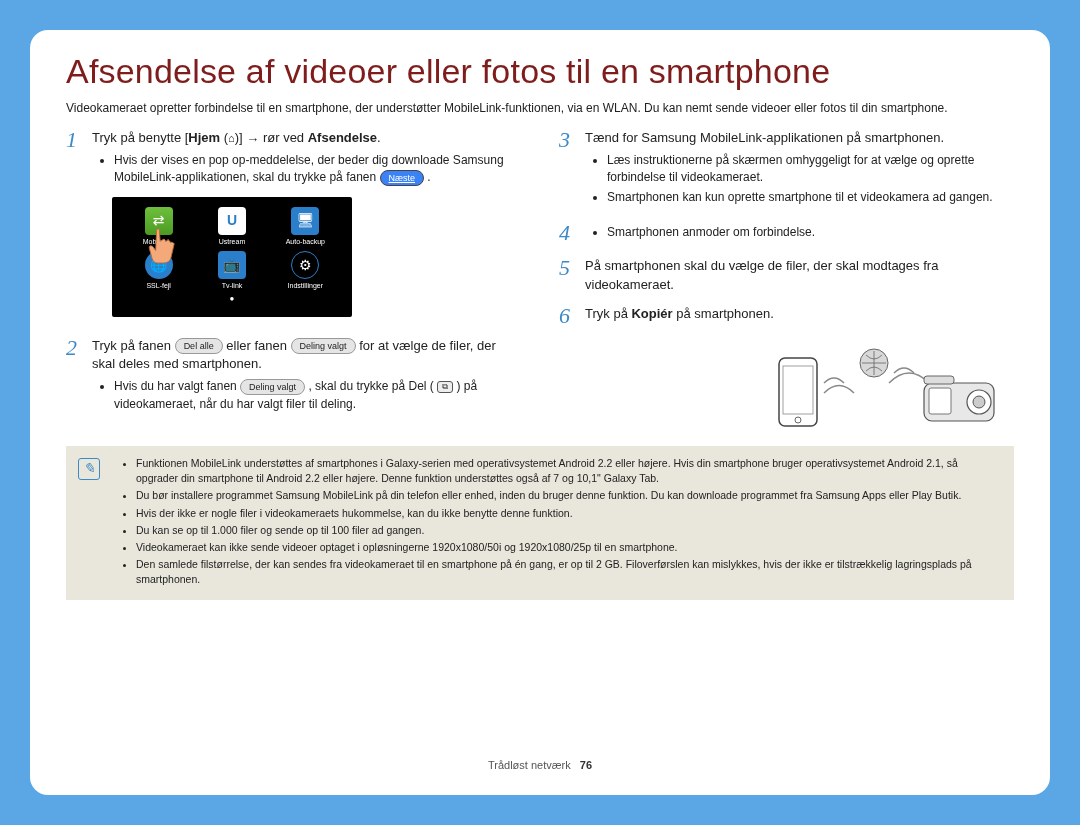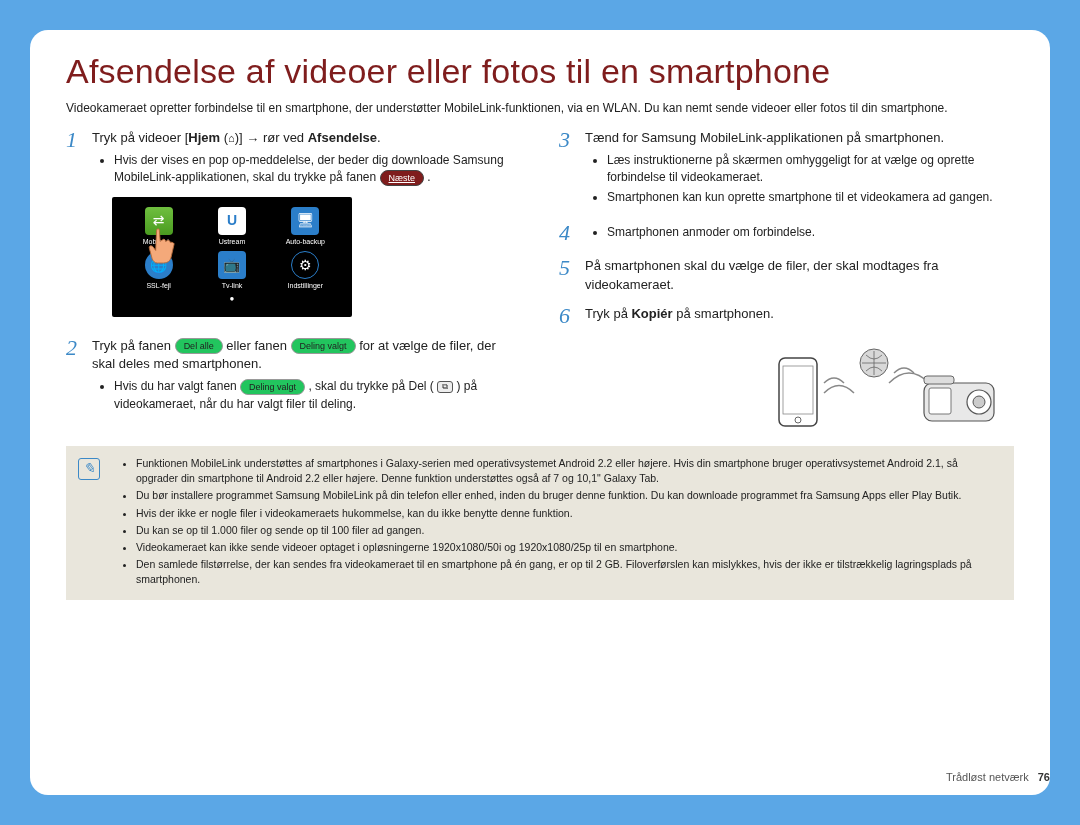--- a/index.html
+++ b/index.html
@@ -53,25 +53,25 @@
   .step-body { flex: 1; font-size: 13px; line-height: 1.45; }
   .step-body .main-line { margin-bottom: 4px; }
   .step-body ul { list-style: disc; padding-left: 22px; font-size: 12px; margin-top: 2px; margin-bottom: 10px; }
   .step-body ul li { margin-bottom: 2px; }
   .pill {
     display: inline-block;
     border: 1px solid #999;
     border-radius: 9px;
     padding: 0 8px;
     font-size: 9px;
-    background: #22c55e;
+    background: #e5e5e5;
     vertical-align: middle;
     line-height: 14px;
   }
-  .pill.dark { background: #7f1d1d; color: #fff; border-color: #444; text-decoration: underline; }
+  .pill.dark { background: #3b82f6; color: #fff; border-color: #444; text-decoration: underline; }
   .home-icon {
     display: inline-block;
     font-size: 11px;
     vertical-align: middle;
   }
   .bold { font-weight: bold; }
 
   
   .screen {
     width: 240px;
@@ -137,23 +137,23 @@
     font-style: italic;
     font-family: Georgia, serif;
     font-size: 14px;
     border-radius: 3px;
   }
   .note-box ul { list-style: disc; padding-left: 20px; }
   .note-box ul li { margin-bottom: 2px; }
 
   .footer {
     position: absolute;
-    bottom: 12px;
+    bottom: 24px;
     left: 0; right: 0;
-    text-align: right;
+    text-align: center;
     font-size: 11px;
     color: #555;
   }
   .footer .pn { font-weight: bold; color: #333; margin-left: 6px; }
 
   .share-icon {
     display: inline-flex;
     width: 16px; height: 12px;
     border: 1px solid #555;
     border-radius: 3px;
@@ -172,21 +172,21 @@
   <p class="intro">Videokameraet opretter forbindelse til en smartphone, der understøtter MobileLink-funktionen, via en WLAN. Du kan nemt sende videoer eller fotos til din smartphone.</p>
 
   <div class="columns">
 
     <div class="col">
 
       <div class="step">
         <div class="step-num">1</div>
         <div class="step-body">
           <div class="main-line">
-            <span>Tryk på videoer [</span><span class="bold">Hjem</span>
+            <span>Tryk på benytte [</span><span class="bold">Hjem</span>
             <span> (</span><span class="home-icon">⌂</span><span>)] → rør ved </span><span class="bold">Afsendelse</span><span>.</span>
           </div>
           <ul>
             <li>
               <span>Hvis der vises en pop op-meddelelse, der beder dig downloade Samsung MobileLink-applikationen, skal du trykke på fanen</span>
               <span class="pill dark">Næste</span><span> .</span>
             </li>
           </ul>
 
           <div class="screen">

